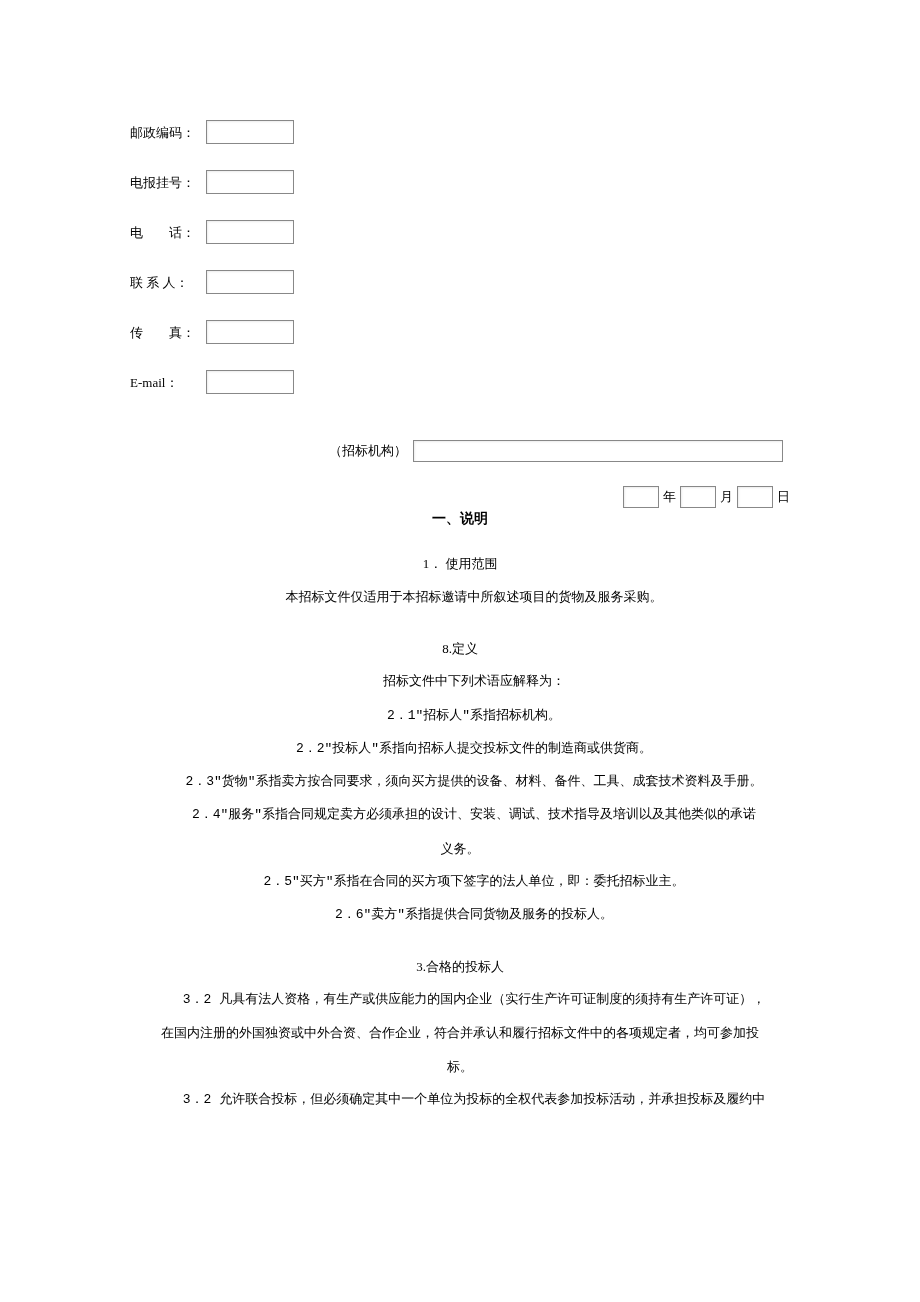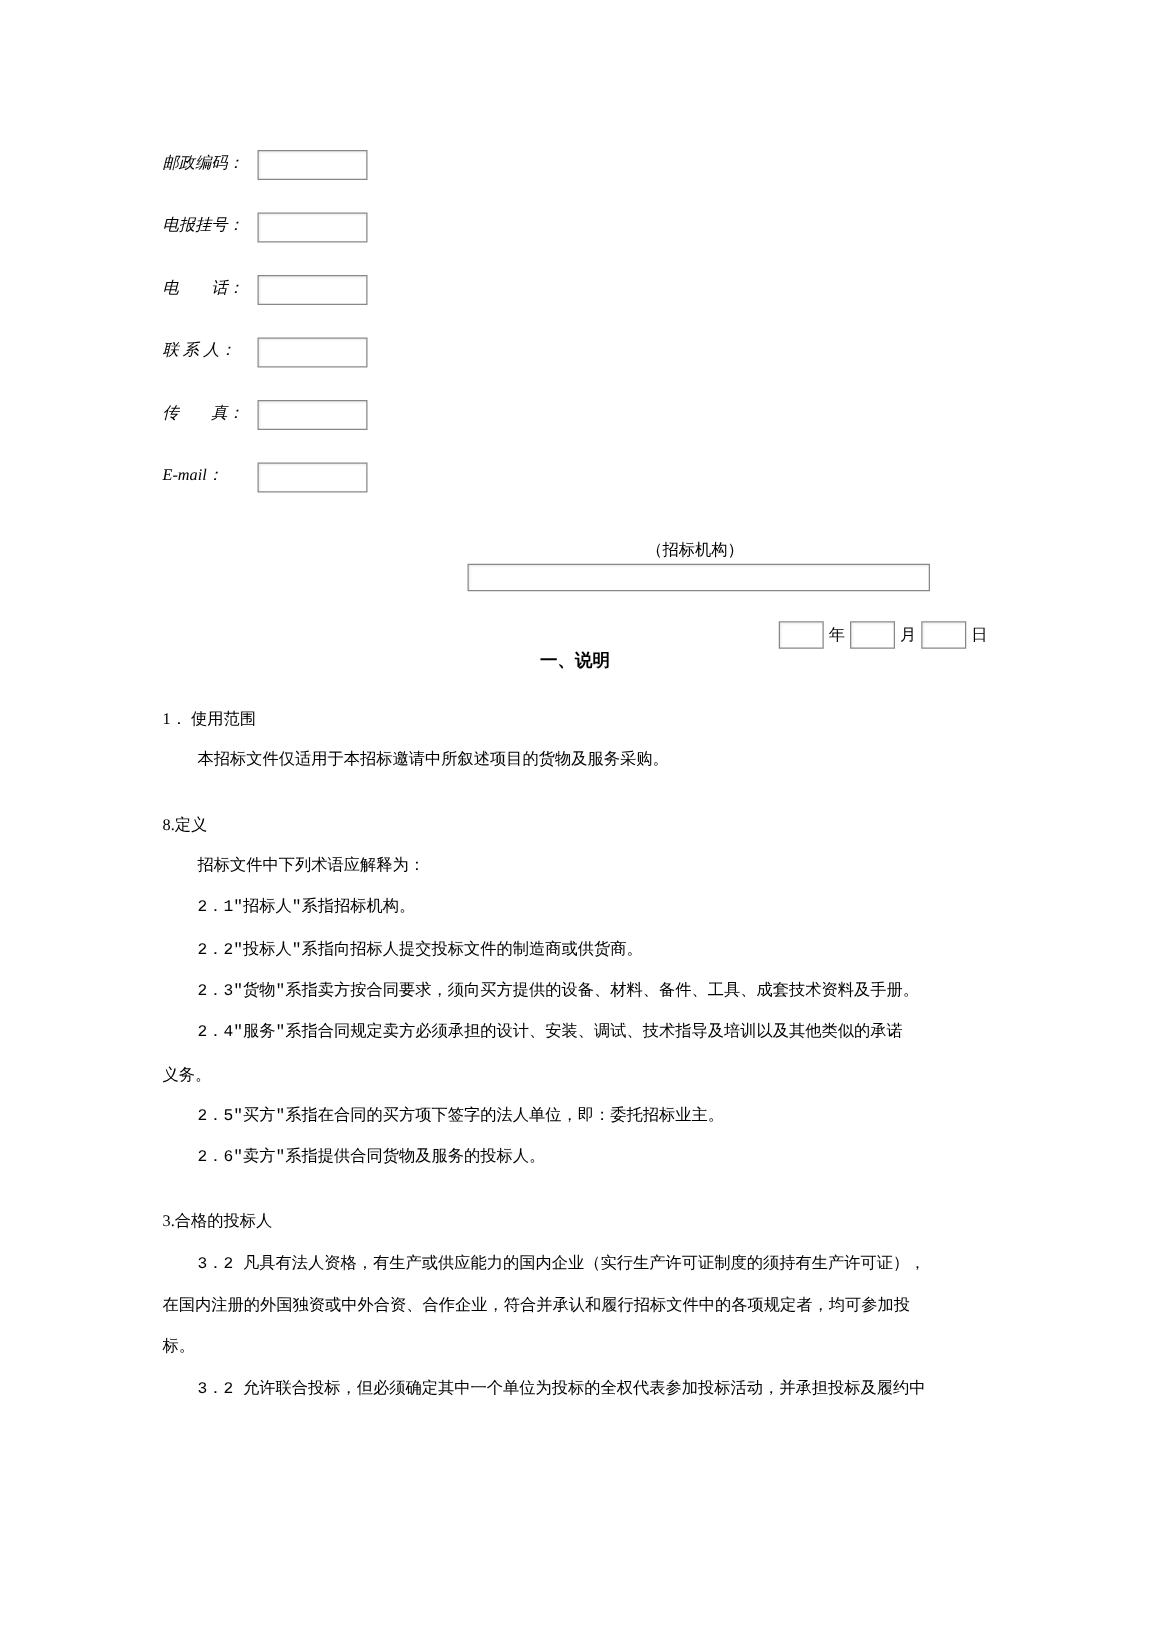--- a/index.html
+++ b/index.html
@@ -16,43 +16,42 @@
     }
     .page {
       padding: 120px 130px 60px 130px;
       font-size: 13px;
       color: #000;
       line-height: 1.6;
     }
     .field-row {
       margin-bottom: 26px;
       display: flex;
-      font-style: italic;
+      align-items: flex-end;
     }
     .field-label {
       display: inline-block;
       min-width: 70px;
       letter-spacing: 0;
     }
     .input-box {
       display: inline-block;
       width: 88px;
       height: 24px;
       border: 1px solid #888;
       background: #fff;
       margin-left: 6px;
       box-shadow: inset 1px 1px 2px rgba(0,0,0,0.08);
     }
     .org-row {
-      margin-top: 36px;
+      margin-top: 46px;
       display: flex;
       align-items: center;
       justify-content: center;
       padding-left: 192px;
-      flex-direction: column;
     }
     .org-input {
       display: inline-block;
       width: 370px;
       height: 22px;
       border: 1px solid #888;
       background: #fff;
       margin-left: 6px;
       box-shadow: inset 1px 1px 2px rgba(0,0,0,0.08);
     }
@@ -79,20 +78,21 @@
       margin-bottom: 36px;
     }
     .sub-title {
       text-align: center;
       font-weight: bold;
       font-size: 14px;
       margin-bottom: 20px;
     }
     .clause {
       margin-bottom: 24px;
+      text-align: center;
     }
     .indent {
       text-indent: 28px;
       font-family: Liberation Mono, monospace;
     }
     .para {
       margin: 0 0 6px 0;
       line-height: 2.1;
     }
     .no-indent {

